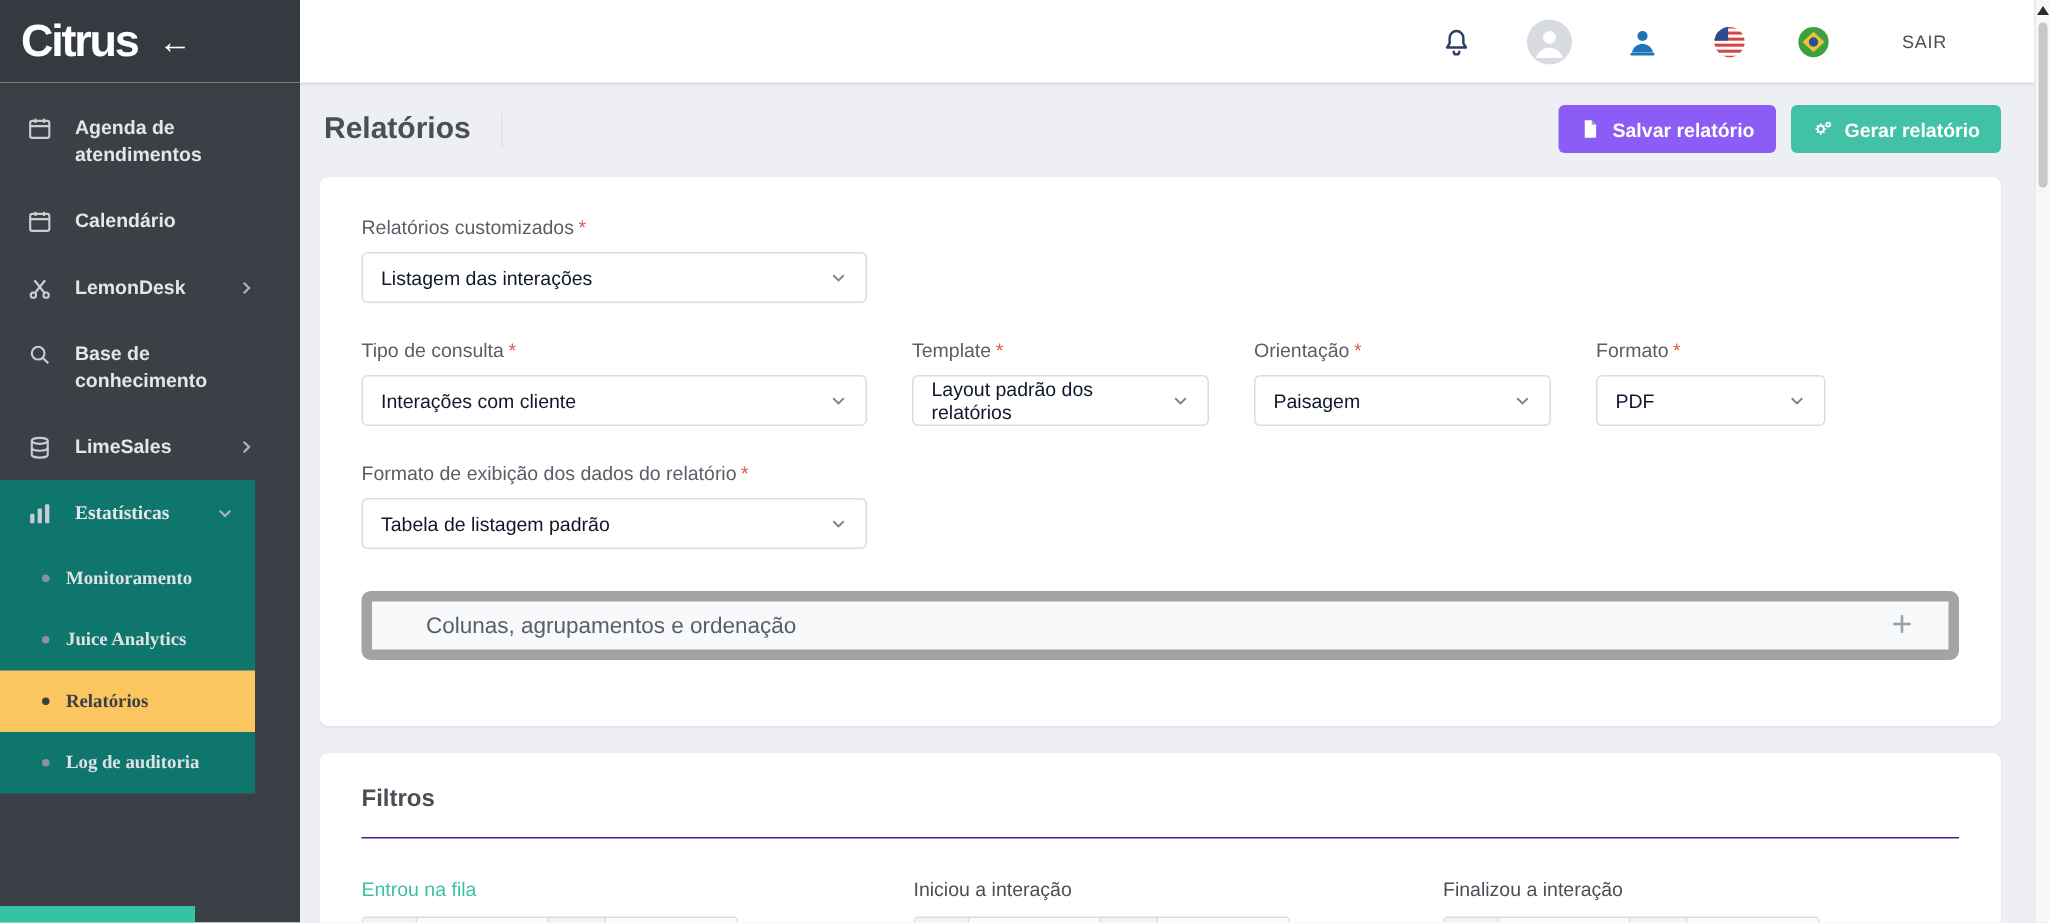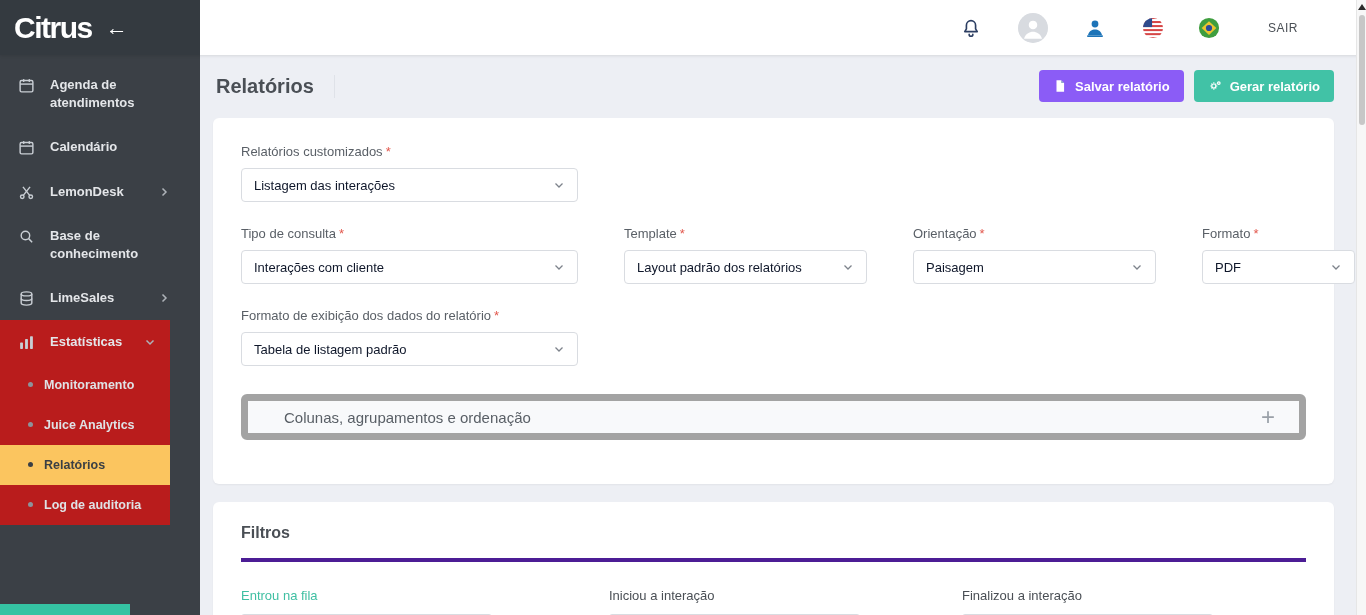--- a/index.html
+++ b/index.html
@@ -21,21 +21,21 @@
   .avatar { width:30px; height:30px; border-radius:50%; background:#e3e6ea; display:flex; align-items:center; justify-content:center; overflow:hidden; cursor:pointer; }
   .flag { width:22px; height:22px; cursor:pointer; }
   .sair { font-size:12px; color:#4a4f55; letter-spacing:.5px; cursor:pointer; margin-left:14px; }
 
   
   .sidebar { position:absolute; top:55px; left:0; bottom:0; width:200px; background:#3b4046; z-index:5; padding-top:8px; }
   .side-item { display:flex; align-items:flex-start; gap:15px; padding:13px 12px 13px 18px;
                font-size:13px; font-weight:700; line-height:1.4; color:#e4e6e9; cursor:pointer; position:relative; }
   .side-item svg { width:17px; height:17px; flex-shrink:0; margin-top:1px; color:#c9ced4; }
   .side-item .chev { margin-left:auto; margin-right:18px; width:12px; height:12px; margin-top:3px; color:#aeb3b9; }
-  .submenu-block { width:170px; background:#b91c1c; }
+  .submenu-block { width:170px; background:#0f766e;font-family:Liberation Serif, serif; }
   .submenu-block .side-item { padding-right:6px; }
   .submenu-block .side-item .chev { margin-right:8px; }
   .sub-item { display:flex; align-items:center; gap:11px; padding:13px 8px 13px 28px;
               font-size:12.5px; font-weight:700; color:#dfe2e5; cursor:pointer; }
   .dot { width:5px; height:5px; border-radius:50%; background:#8d939a; flex-shrink:0; }
   .sub-item.active { background:#fbc55f; color:#3a3f44; }
   .sub-item.active .dot { background:#3a3f44; }
   .sidebar-accent { position:absolute; bottom:0; left:0; width:130px; height:11px; background:#35c3a3; }
 
   
@@ -51,32 +51,32 @@
   .btn-generate { background:#41c2a6; }
 
   .card { background:#fff; border-radius:6px; margin:4px 32px 18px 13px; box-shadow:0 1px 2px rgba(0,0,0,.05); }
   .card-form { padding:26px 28px 44px; }
   .f-label { font-size:13px; color:#595f66; margin-bottom:9px; }
   .req { color:#e2574c; margin-left:3px; }
   .select { height:34px; border:1px solid #d9dce1; border-radius:4px; background:#fff;
             display:flex; align-items:center; justify-content:space-between; padding:0 12px;
             font-size:13px; color:#0f172a; cursor:pointer; }
   .select .caret { width:12px; height:12px; color:#7d838b; flex-shrink:0; margin-left:8px; }
-  .w-lg { width:337px; } .w-md { width:243px; } .w-sm { width:153px; }
-  .form-row { display:flex; gap:46px; margin-top:24px; }
+  .w-lg { width:337px; } .w-md { width:198px; } .w-sm { width:153px; }
+  .form-row { display:flex; gap:30px; margin-top:24px; }
   .form-row .f-group { flex-shrink:0; }
   .mt { margin-top:24px; }
 
   .panel { margin-top:28px; background:#f8f9fb; border:7px solid #a3a3a3; border-radius:6px; height:46px;
            display:flex; align-items:center; justify-content:space-between; padding:0 24px 0 36px; }
   .panel-title { font-size:15px; color:#595f66; }
   .plus { font-size:24px; color:#9aa0a8; font-weight:300; cursor:pointer; line-height:1; }
 
   .card-filters { padding:22px 28px 40px; }
-  .filters-title { font-size:16px; color:#4a4f55; font-weight:600; padding-bottom:16px; border-bottom:4px solid #4c1d95; }
+  .filters-title { font-size:16px; color:#4a4f55; font-weight:600; padding-bottom:16px; border-bottom:1px solid #4c1d95; }
   .filters-row { display:flex; gap:28px; margin-top:26px; }
   .filter-group { width:340px; flex-shrink:0; }
   .filter-group.mid { width:325px; }
   .filter-label { font-size:13px; color:#4a4f55; margin-bottom:11px; }
   .filter-label.teal { color:#3fbfa2; }
   .range { display:inline-flex; border:1px solid #d9dce1; border-radius:3px; overflow:hidden; height:30px; background:#fff; }
   .range > *:not(:first-child) { border-left:1px solid #d9dce1; }
   .range-tag { background:#f2f3f5; font-size:12px; color:#555a60; display:flex; align-items:center; padding:0 10px; }
   .range-tag.de { font-weight:700; }
   .range-input { width:88px; border:none; outline:none; font-size:12.5px; color:#555a60;

